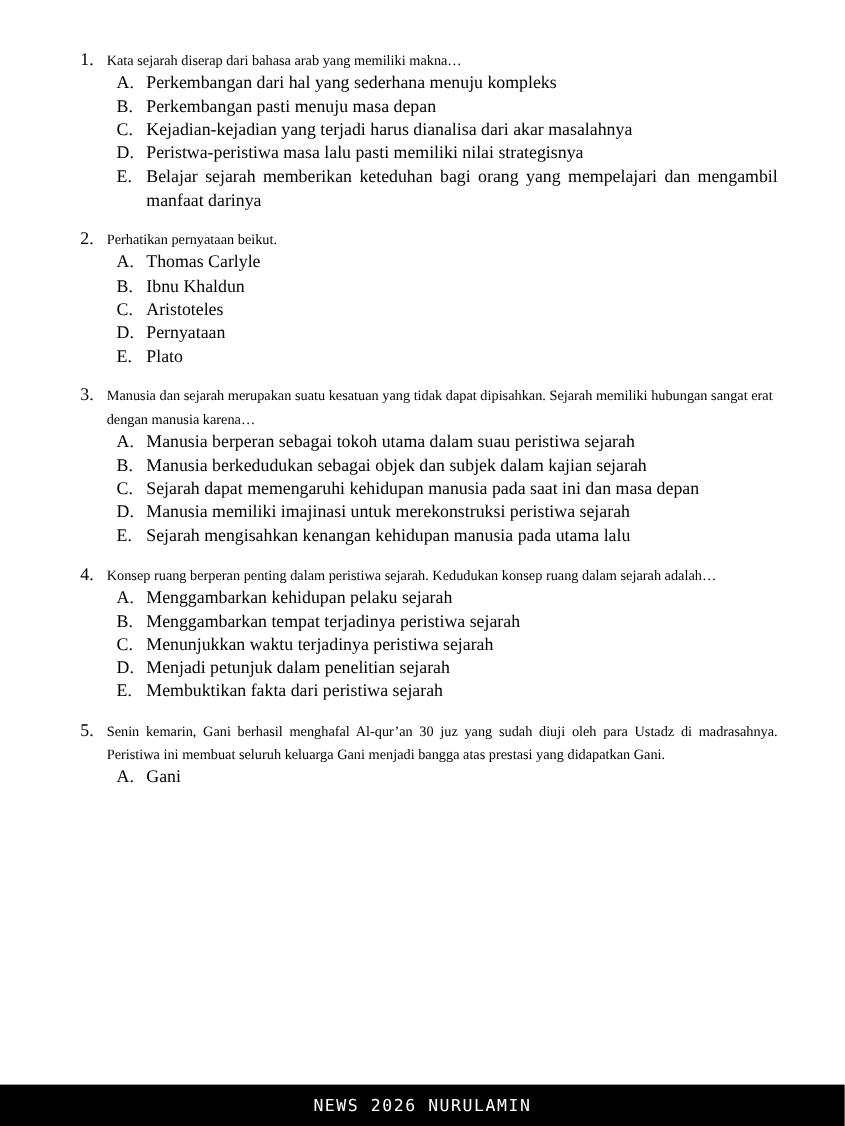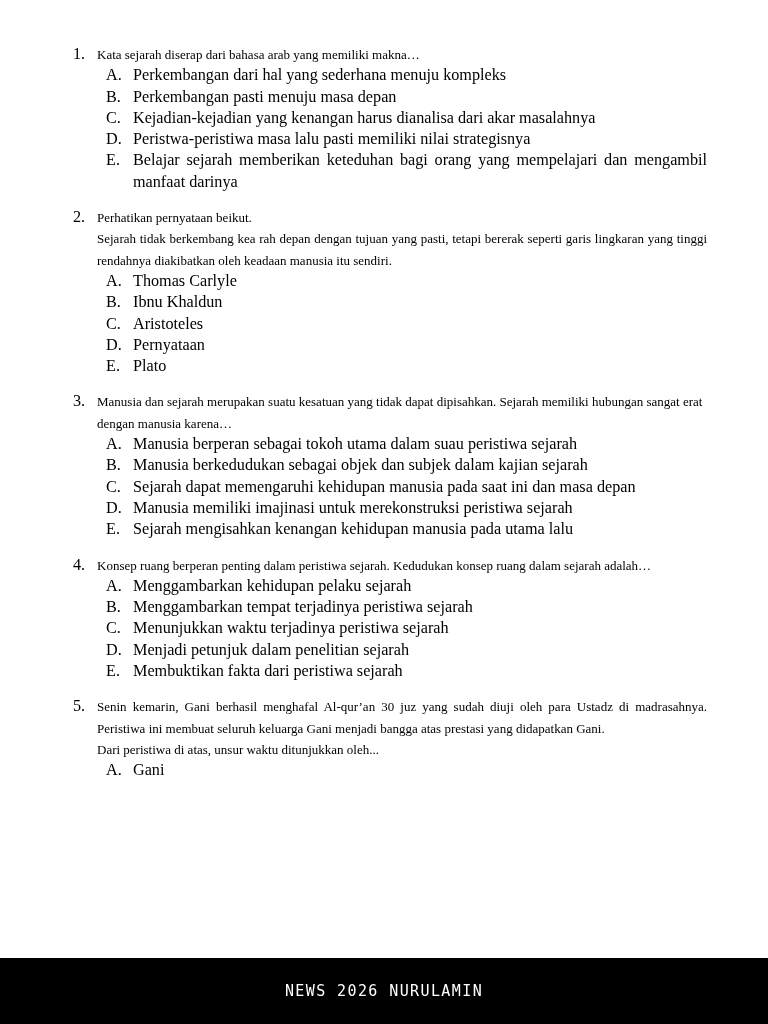--- a/index.html
+++ b/index.html
@@ -91,21 +91,21 @@
   .options-wrap {
     padding-left: 36px;
   }
 
   
   #footer-bar {
     position: absolute;
     left: 0;
     bottom: 0;
     width: 768px;
-    height: 66px;
+    height: 38px;
     background: #000000;
     display: flex;
     align-items: center;
     justify-content: center;
   }
   #footer-text {
     color: #ffffff;
     font-family: "DejaVu Sans Mono", "Liberation Mono", monospace;
     font-size: 15px;
     letter-spacing: 1.4px;
@@ -129,39 +129,38 @@
             <li class="opt-row">
               <span class="opt-letter">A.</span>
               <span class="opt-text">Perkembangan dari hal yang sederhana menuju kompleks</span>
             </li>
             <li class="opt-row">
               <span class="opt-letter">B.</span>
               <span class="opt-text">Perkembangan pasti menuju masa depan</span>
             </li>
             <li class="opt-row">
               <span class="opt-letter">C.</span>
-              <span class="opt-text">Kejadian-kejadian yang kenangan harus dianalisa dari akar masalahnya</span>
+              <span class="opt-text">Kejadian-kejadian yang terjadi harus dianalisa dari akar masalahnya</span>
             </li>
             <li class="opt-row">
               <span class="opt-letter">D.</span>
               <span class="opt-text">Peristwa-peristiwa masa lalu pasti memiliki nilai strategisnya</span>
             </li>
             <li class="opt-row">
               <span class="opt-letter">E.</span>
               <span class="opt-text">Belajar sejarah memberikan keteduhan bagi orang yang mempelajari dan mengambil manfaat darinya</span>
             </li>
           </ul>
         </div>
       </div>
       <div class="question-block">
         <div class="q-row">
           <div class="q-num">2.</div>
           <div class="q-body">
             <span class="stem-line">Perhatikan pernyataan beikut.</span>
-            <span class="stem-line">Sejarah tidak berkembang kea rah depan dengan tujuan yang pasti, tetapi bererak seperti garis lingkaran yang tinggi rendahnya diakibatkan oleh keadaan manusia itu sendiri.</span>
           </div>
         </div>
         <div class="options-wrap">
           <ul class="options">
             <li class="opt-row">
               <span class="opt-letter">A.</span>
               <span class="opt-text">Thomas Carlyle</span>
             </li>
             <li class="opt-row">
               <span class="opt-letter">B.</span>
@@ -244,21 +243,20 @@
               <span class="opt-text">Membuktikan fakta dari peristiwa sejarah</span>
             </li>
           </ul>
         </div>
       </div>
       <div class="question-block">
         <div class="q-row">
           <div class="q-num">5.</div>
           <div class="q-body">
             <span class="stem-line">Senin kemarin, Gani berhasil menghafal Al-qur’an 30 juz yang sudah diuji oleh para Ustadz di madrasahnya. Peristiwa ini membuat seluruh keluarga Gani menjadi bangga atas prestasi yang didapatkan Gani.</span>
-            <span class="stem-line last nojust">Dari peristiwa di atas, unsur waktu ditunjukkan oleh...</span>
           </div>
         </div>
         <div class="options-wrap">
           <ul class="options">
             <li class="opt-row">
               <span class="opt-letter">A.</span>
               <span class="opt-text">Gani</span>
             </li>
           </ul>
         </div>

